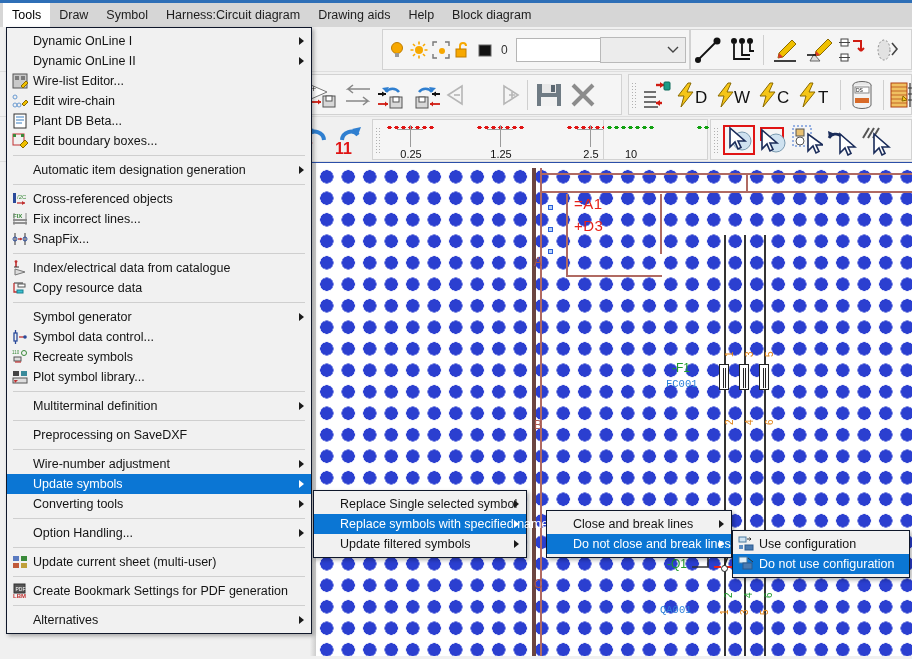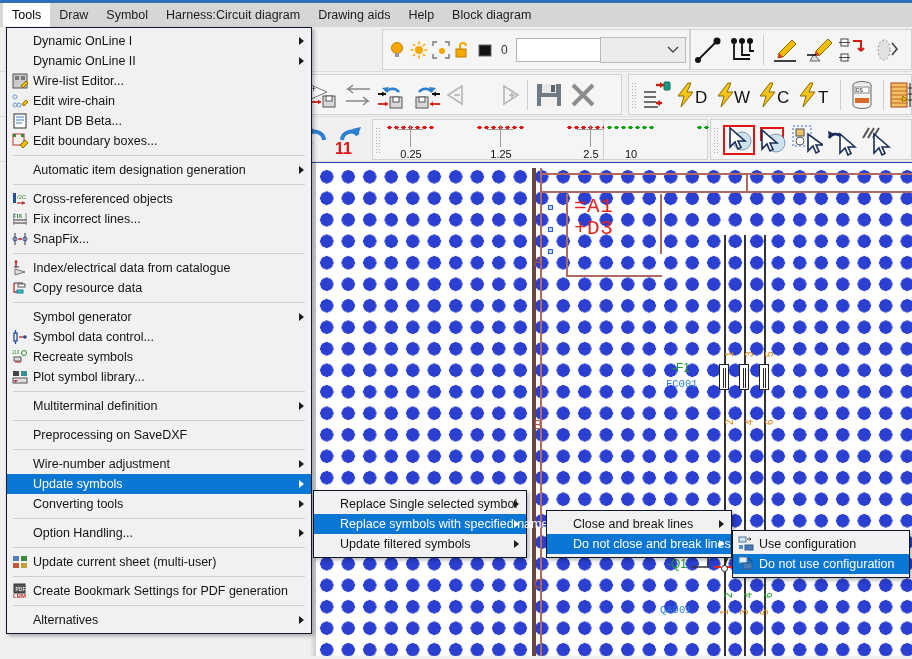--- a/index.html
+++ b/index.html
@@ -97,22 +97,22 @@
   #grid {
     position: absolute; left: 6px; top: 3px; right: 0; bottom: 0;
     background-image: radial-gradient(#2b3fd0 42%, transparent 44%);
     background-size: 21.5px 21.5px;
   }
   .frame-line { position: absolute; background: #b06a62; }
   .frame-dark { position: absolute; background: #6b4540; }
   .framelbl { position: absolute; color: #a8564e; font-size: 12px; }
   .bluesq { position: absolute; width: 5px; height: 5px; border: 1px solid #2a5fd8;
             background: #bcd4f5; }
-  .sheet-title { position: absolute; color: #e6231a; font-size: 21px;
-                 font-family: Liberation Mono, monospace; letter-spacing: 0.5px; }
+  .sheet-title { position: absolute; color: #e6231a; font-size: 15px;
+                 font-family: Liberation Sans, sans-serif; letter-spacing: 0.5px; }
   .vwire { position: absolute; width: 1.5px; background: #333; }
   .hwire { position: absolute; height: 1.5px; background: #333; }
   .fuse { position: absolute; width: 10px; height: 26px; border: 1.5px solid #222;
           background: #fff; }
   .fuse i { position: absolute; left: 3px; top: 3px; width: 3px; height: 20px;
             border-left: 1px solid #222; border-right: 1px solid #222; }
   .lblgreen { position: absolute; color: #1f9c2c; font-size: 12px; }
   .lblblue { position: absolute; color: #2b7fd8; font-size: 10.5px;
              font-family: "Liberation Mono", monospace; }
   .lblgreen-s { position: absolute; color: #1f9c2c; font-size: 10px;

